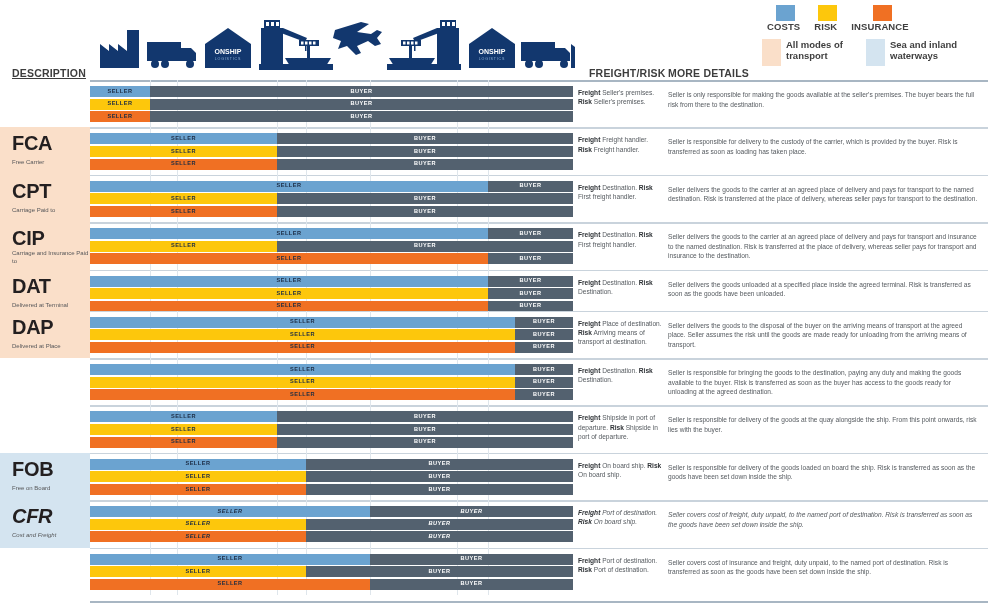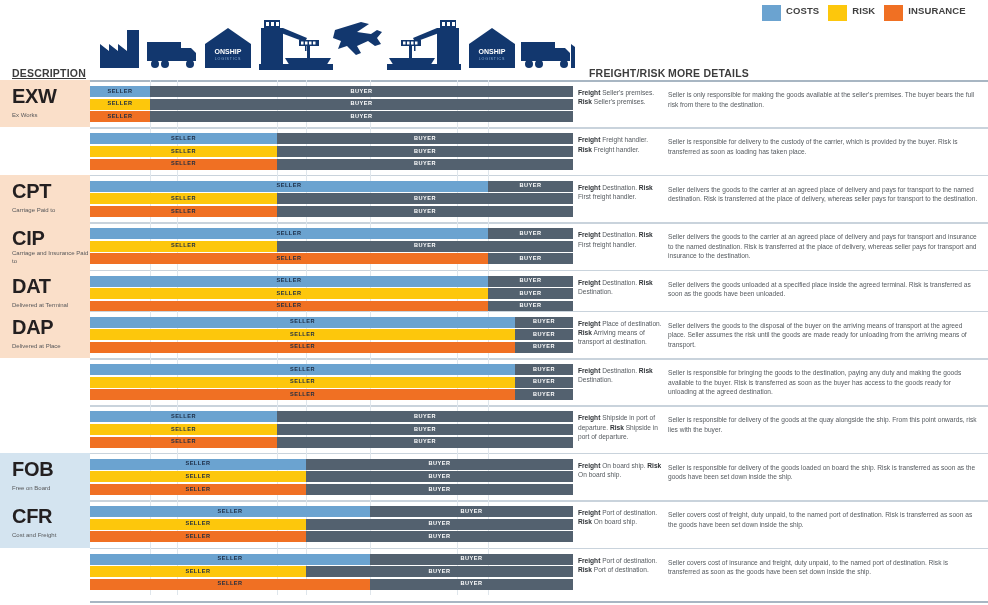--- a/index.html
+++ b/index.html
@@ -8,21 +8,21 @@
     background: #ffffff;
     font-family: "Liberation Sans", sans-serif;
     color: #3d3d3d;
     overflow: hidden;
   }
   #page { position: relative; width: 988px; height: 605px; }
 
   
   #legend { position: absolute; left: 762px; top: 5px; width: 226px; height: 52px; }
   .lg-row1 { display: flex; align-items: center; gap: 0px; }
-  .lg-item { display: flex; align-items: flex-start; }
+  .lg-item { display: flex; align-items: center; flex-direction: column; }
   .lg-sw { width: 19px; height: 16px; flex: 0 0 auto; }
   .lg-tx { font-size: 9.5px; font-weight: bold; color: #3f3f3f; letter-spacing: .1px; margin-left: 5px; margin-right: 9px; white-space: nowrap; }
   .lg-row2 { display: flex; margin-top: 7px; }
   .lg-item2 { display: flex; align-items: flex-start; }
   .lg-sw2 { width: 19px; height: 27px; flex: 0 0 auto; }
   .lg-tx2 { font-size: 9.5px; font-weight: bold; color: #3f3f3f; line-height: 1.18; margin-left: 5px; margin-right: 8px; width: 72px; }
 
   
   #iconstrip { position: absolute; left: 95px; top: 6px; width: 480px; height: 64px; }
   #iconstrip svg { display: block; }
@@ -77,20 +77,30 @@
         <div class="lg-sw" style="background:#6ba3d0"></div>
         <div class="lg-tx">COSTS</div>
       </div>
       <div class="lg-item">
         <div class="lg-sw" style="background:#fdc70c"></div>
         <div class="lg-tx">RISK</div>
       </div>
       <div class="lg-item">
         <div class="lg-sw" style="background:#f07023"></div>
         <div class="lg-tx">INSURANCE</div>
+      </div>
+    </div>
+    <div class="lg-row2">
+      <div class="lg-item2">
+        <div class="lg-sw2" style="background:#fadfc9"></div>
+        <div class="lg-tx2">All modes of transport</div>
+      </div>
+      <div class="lg-item2">
+        <div class="lg-sw2" style="background:#d4e4f0"></div>
+        <div class="lg-tx2">Sea and inland waterways</div>
       </div>
     </div>
   </div>
 
   <div id="iconstrip">
     <svg width="480" height="64" viewBox="0 0 480 64">
       <g fill="#12376e">
 
         <g>
           <path d="M5 62 L5 38 L14 45 L14 38 L23 45 L23 38 L32 45 L32 24 L44 24 L44 62 Z"></path>
@@ -176,24 +186,20 @@
 
   <div id="hdr">
     <div class="hdr-lbl" id="hdr-desc">DESCRIPTION</div>
     <div class="hdr-lbl" id="hdr-fr">FREIGHT/RISK</div>
     <div class="hdr-lbl" id="hdr-md">MORE DETAILS</div>
   </div>
 
   <div id="rows">
       <div class="row" style="height: 47.4px;">
         <div class="row-sep thick"></div>
-        <div class="leftcell allmodes">
-          <div class="code">EXW</div>
-          <div class="codesub" style="top: 32px;">Ex Works</div>
-        </div>
         <div class="chart">
           <div class="gridline" style="left: 59.892px;"></div>
           <div class="gridline" style="left: 86.94px;"></div>
           <div class="gridline" style="left: 186.921px;"></div>
           <div class="gridline" style="left: 215.901px;"></div>
           <div class="gridline" style="left: 280.14px;"></div>
           <div class="gridline" style="left: 367.08px;"></div>
           <div class="gridline" style="left: 397.992px;"></div>
           <div class="bar" style="left: 0px; width: 483px; top: 6px;">
             <div class="seg seller costs" style="left: 0px; width: 59.892px;">
@@ -218,20 +224,24 @@
             <div class="seg buyer" style="left: 59.892px; width: 423.108px;">
               <span>BUYER</span>
             </div>
           </div>
         </div>
         <div class="frisk" style="top: 8px;"><b>Freight</b> Seller's premises. <b>Risk</b> Seller's premises.</div>
         <div class="details" style="top: 10px;">Seller is only responsible for making the goods available at the seller's premises. The buyer bears the full risk from there to the destination.</div>
       </div>
       <div class="row" style="height: 47.4px;">
         <div class="row-sep"></div>
+        <div class="leftcell allmodes">
+          <div class="code">FCA</div>
+          <div class="codesub" style="top: 32px;">Free Carrier</div>
+        </div>
         <div class="chart">
           <div class="gridline" style="left: 59.892px;"></div>
           <div class="gridline" style="left: 86.94px;"></div>
           <div class="gridline" style="left: 186.921px;"></div>
           <div class="gridline" style="left: 215.901px;"></div>
           <div class="gridline" style="left: 280.14px;"></div>
           <div class="gridline" style="left: 367.08px;"></div>
           <div class="gridline" style="left: 397.992px;"></div>
           <div class="bar" style="left: 0px; width: 483px; top: 6px;">
             <div class="seg seller costs" style="left: 0px; width: 186.921px;">
@@ -540,21 +550,21 @@
               <span>SELLER</span>
             </div>
             <div class="seg buyer" style="left: 215.901px; width: 267.099px;">
               <span>BUYER</span>
             </div>
           </div>
         </div>
         <div class="frisk" style="top: 8px;"><b>Freight</b> On board ship. <b>Risk</b> On board ship.</div>
         <div class="details" style="top: 10px;">Seller is responsible for delivery of the goods loaded on board the ship. Risk is transferred as soon as the goods have been set down inside the ship.</div>
       </div>
-      <div class="row" style="height: 47.4px;">
+      <div class="row" style="height: 47.4px; font-style: italic;">
         <div class="row-sep"></div>
         <div class="leftcell sea">
           <div class="code">CFR</div>
           <div class="codesub" style="top: 32px;">Cost and Freight</div>
         </div>
         <div class="chart">
           <div class="gridline" style="left: 59.892px;"></div>
           <div class="gridline" style="left: 86.94px;"></div>
           <div class="gridline" style="left: 186.921px;"></div>
           <div class="gridline" style="left: 215.901px;"></div>

